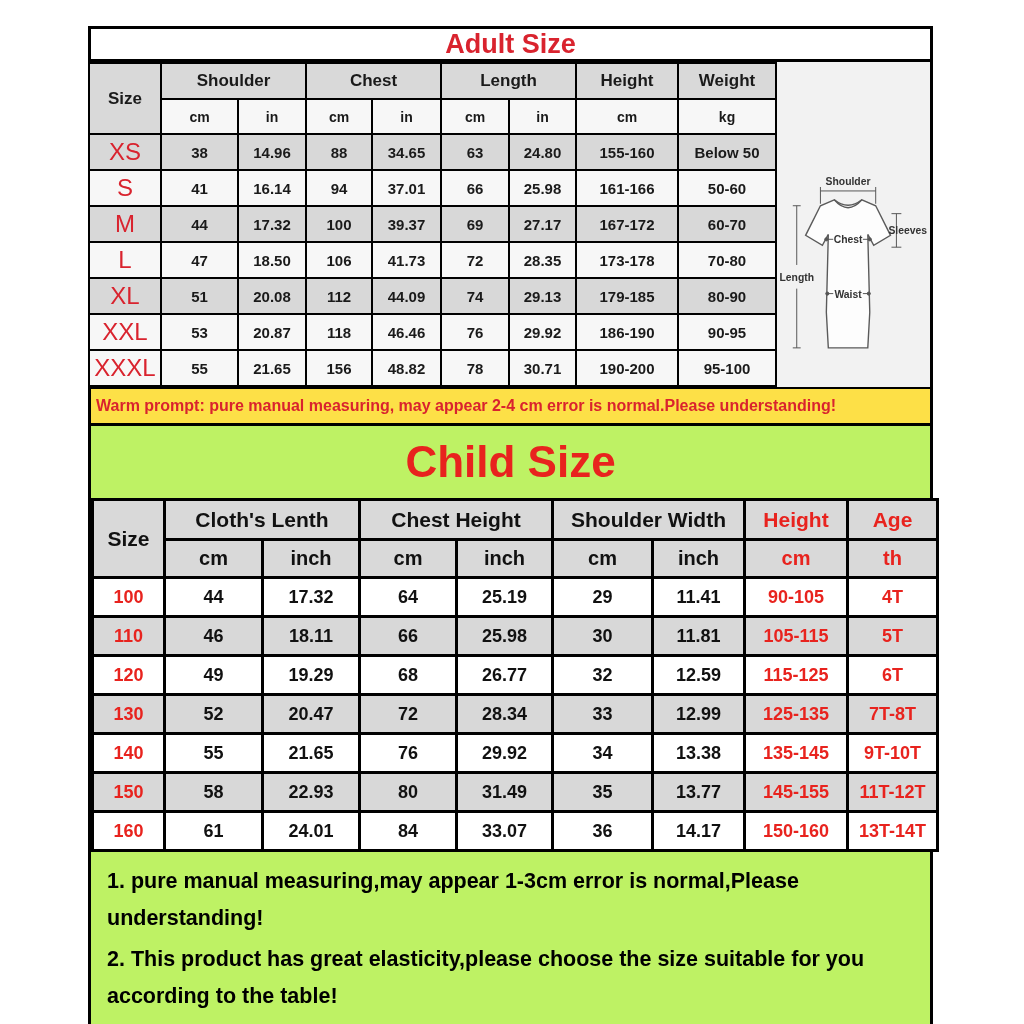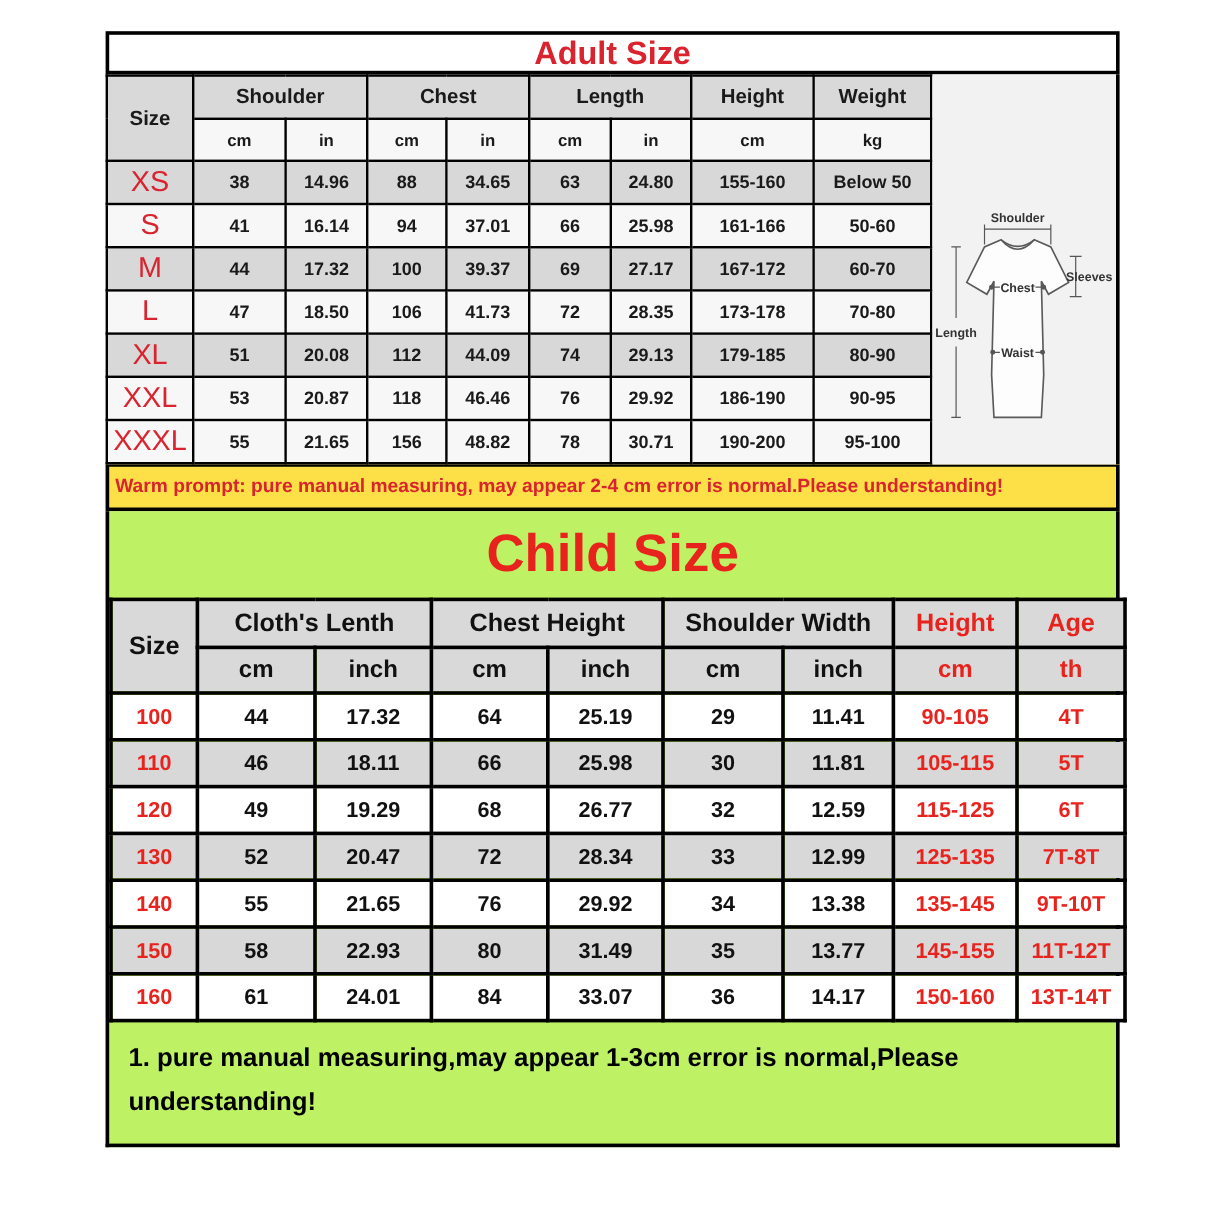--- a/index.html
+++ b/index.html
@@ -332,15 +332,16 @@
             <td>36</td>
             <td>14.17</td>
             <td class="red">150-160</td>
             <td class="red">13T-14T</td>
           </tr>
         </tbody>
     </table>
 
     <div class="notes">
       <p>1. pure manual measuring,may appear 1-3cm error is normal,Please understanding!</p>
+      <p>2. This product has great elasticity,please choose the size suitable for you according to the table!</p>
     </div>
   </div>
 </div>
 
 </body></html>

